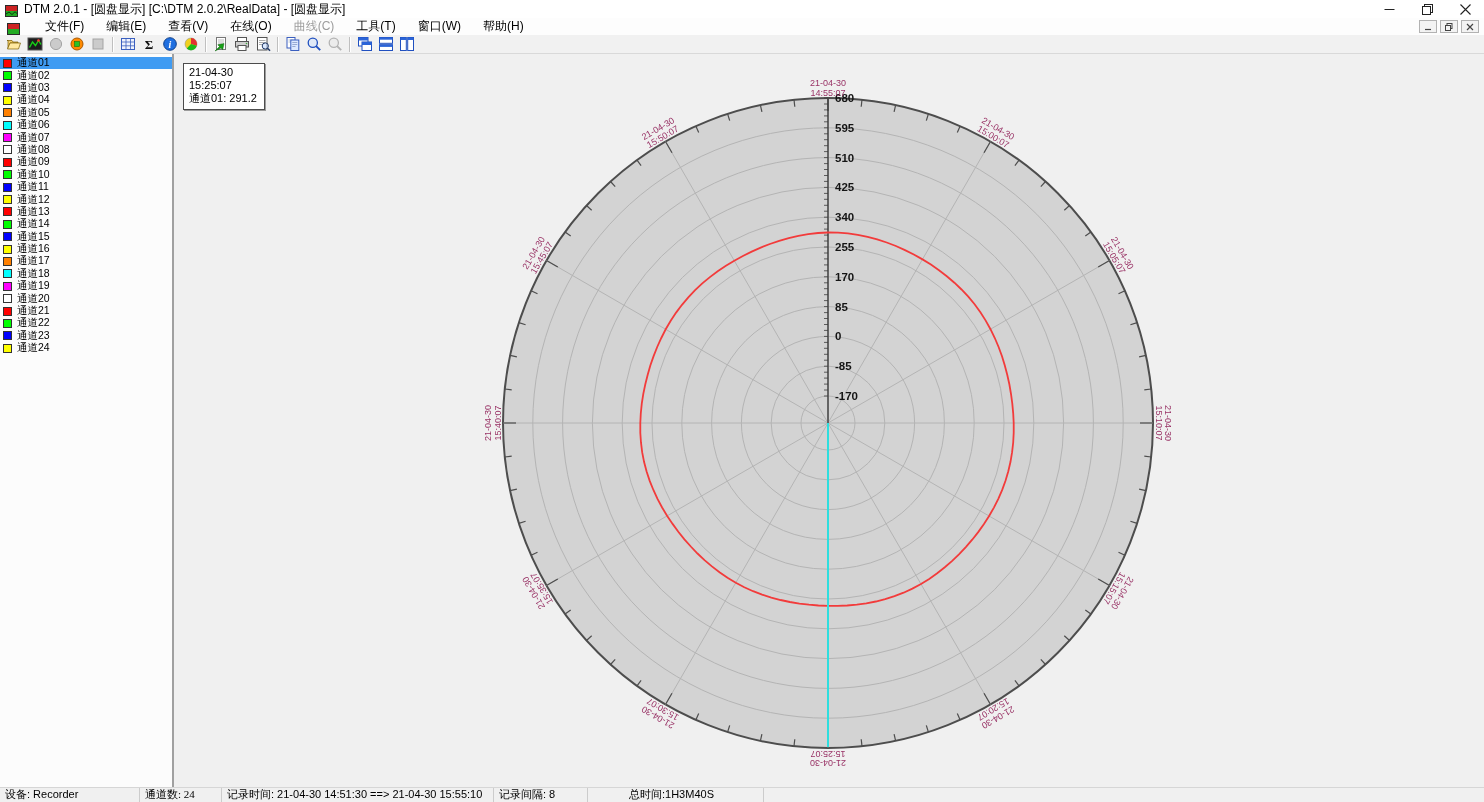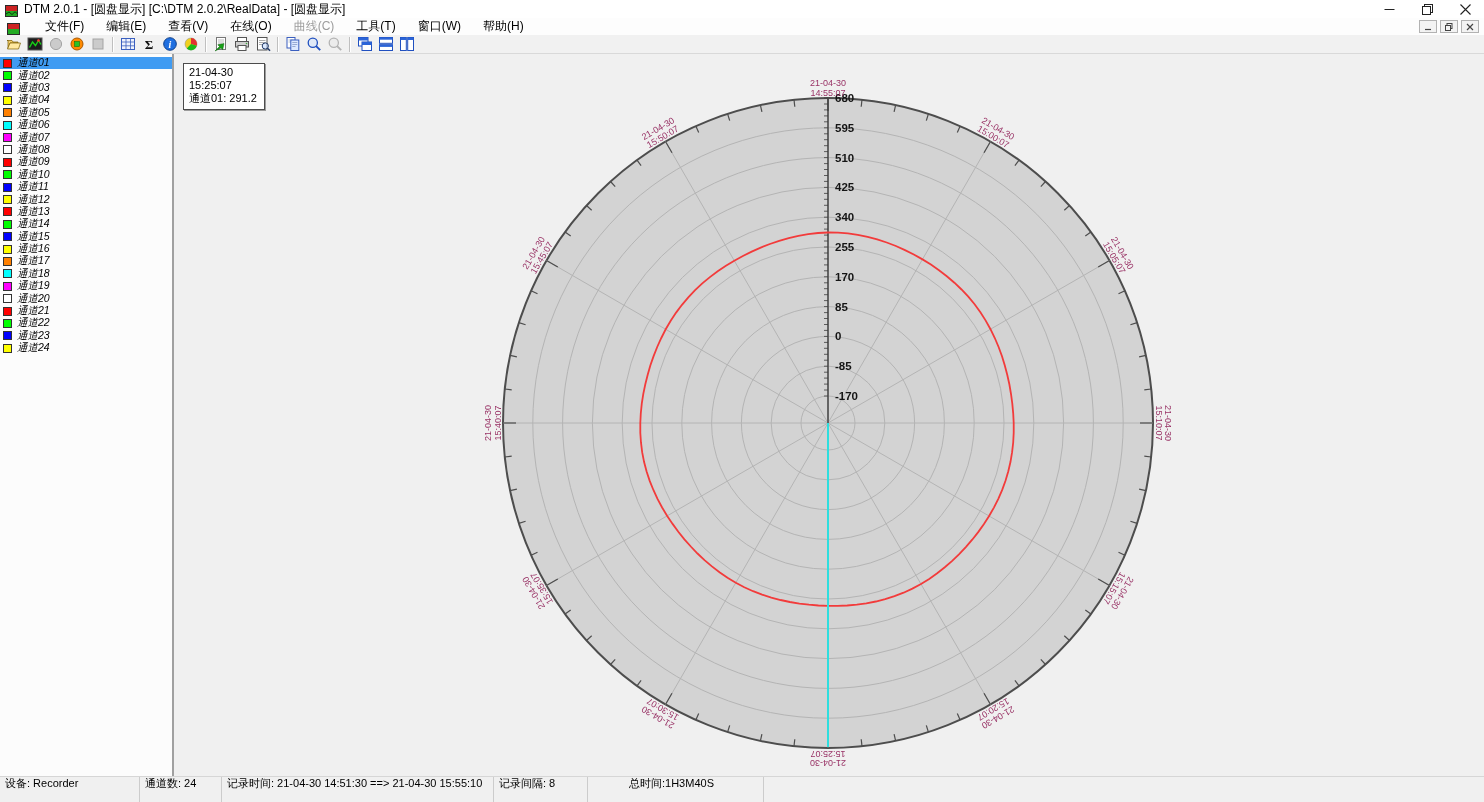--- a/index.html
+++ b/index.html
@@ -34,31 +34,31 @@
   .tb-btn.disabled { opacity:.9; }
   .tb-sep { width:1px; height:15px; background:#bfbfbf; margin:0 4px; box-shadow:1px 0 0 #ffffff; }
 
   
   .content { position:absolute; left:0; top:54px; right:0; bottom:13px; }
   .sidebar { position:absolute; left:0; top:0; width:174px; height:100%;
     background:#fcfcfc; border-right:2px solid #a0a0a0; padding-top:3px; overflow:hidden; }
   .channel-row { display:flex; align-items:center; height:12.4px; padding-left:3px; font-size:10.5px; }
   .channel-row.selected { background:#3f9bf2; }
   .swatch { width:9px; height:9px; border:1px solid #333; margin-right:5px; flex:none; }
-  .channel-label { white-space:nowrap;font-style:italic; }
+  .channel-label { white-space:nowrap; }
 
   .chart-area { position:absolute; left:176px; top:0; right:0; bottom:0; background:#f0f0f0; }
   .chart-svg { position:absolute; left:0; top:0; }
 
   .tooltip { position:absolute; left:7px; top:9px; background:#ffffff;
     border:1px solid #4c4c4c; box-shadow:1px 1px 0 rgba(0,0,0,.35);
     padding:2px 7px 3px 5px; font-size:11px; line-height:1.2; white-space:nowrap; }
 
   
-  .statusbar { position:absolute; left:0; bottom:0; width:100%; height:26px;
+  .statusbar { position:absolute; left:0; bottom:0; width:100%; height:15px;
     background:#f0f0f0; border-top:1px solid #d6d6d6; display:flex; font-size:11px; }
   .status-seg { height:100%; line-height:12px; padding-left:5px; white-space:nowrap;
     border-right:1px solid #cccccc; overflow:hidden; }
 </style>
 </head>
 <body>
 
 <div class="window">
 
   <div class="titlebar">
@@ -590,19 +590,19 @@
       <div class="tooltip">
         <div>21-04-30</div>
         <div>15:25:07</div>
         <div>通道01: 291.2</div>
       </div>
     </div>
   </div>
 
   <div class="statusbar" id="statusbar">
       <div class="status-seg" style="width: 140px;">设备: Recorder</div>
-      <div class="status-seg" style="width: 82px;">通道数: 24</div>
+      <div class="status-seg" style="width: 82px; font-family: Liberation Serif, serif;">通道数: 24</div>
       <div class="status-seg" style="width: 272px;">记录时间:  21-04-30 14:51:30 ==&gt; 21-04-30 15:55:10</div>
       <div class="status-seg" style="width: 94px;">记录间隔:  8</div>
       <div class="status-seg" style="width: 140px; margin-left: 36px;">总时间:1H3M40S</div>
     </div>
 
 </div>
 
 </body></html>

